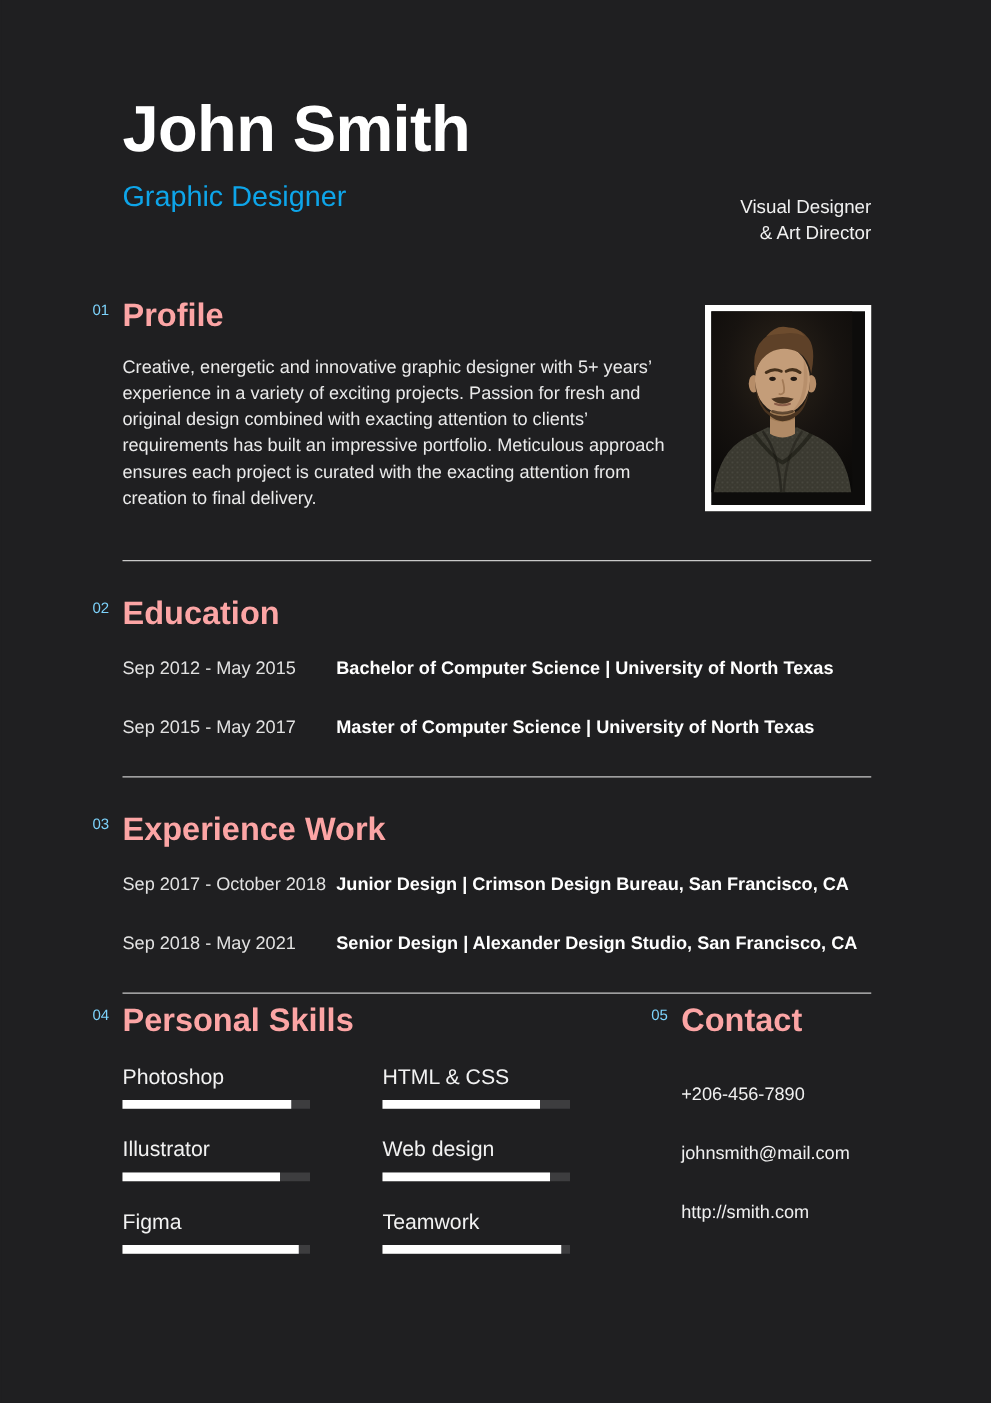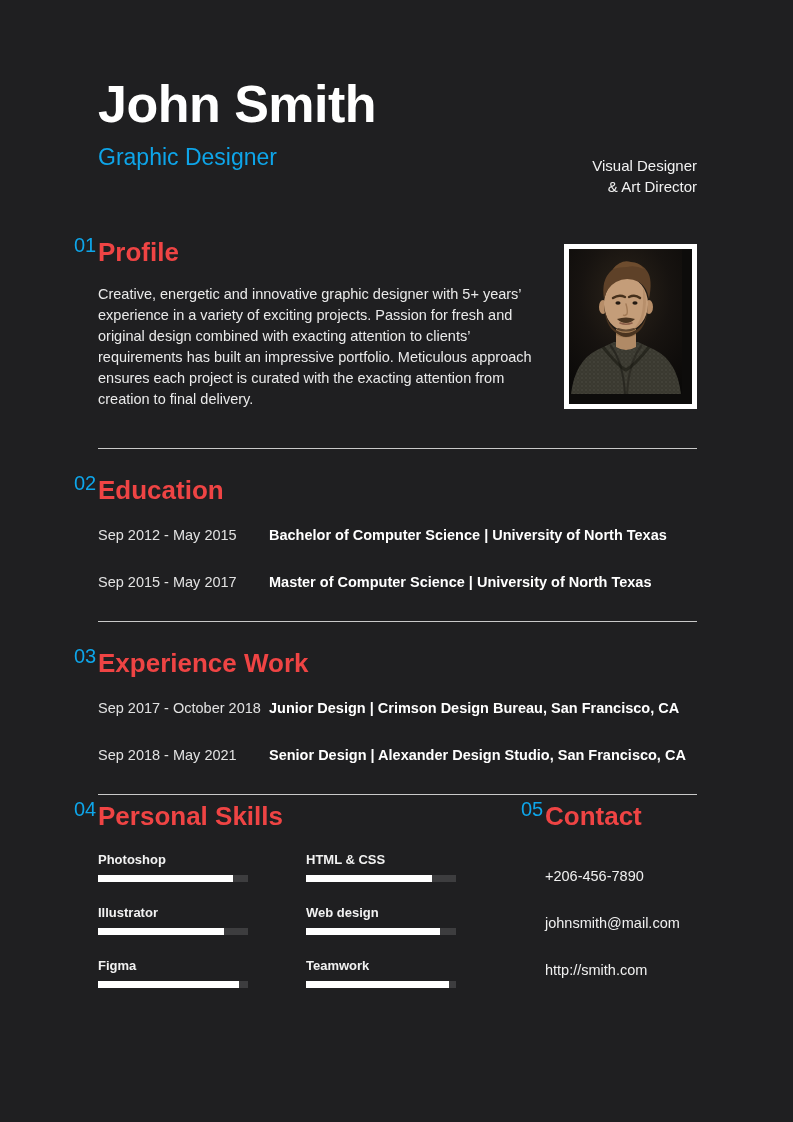--- a/index.html
+++ b/index.html
@@ -38,26 +38,26 @@
     color: #f1f1f1;
   }
 
   
   .section { padding: 0 95px 0 73px; }
   .sec-head { white-space: nowrap; }
   .sec-num {
     display: inline-block;
     width: 19px;
     margin-right: 5px;
-    font-size: 20px;
-    color: #0ea5e9;
+    font-size: 12px;
+    color: #7dd3fc;
     position: relative;
     top: -9px;
   }
-  .sec-title { font-size: 26px; font-weight: bold; color: #ef4444; }
+  .sec-title { font-size: 26px; font-weight: bold; color: #fca5a5; }
   .divider {
     border: none;
     border-top: 1px solid #c9c9c9;
     margin: 0 0 0 24px;
     height: 0;
   }
 
   
   .profile-section { margin-top: 40px; }
   .profile-row { display: flex; }
@@ -98,21 +98,21 @@
 
   .skills-grid {
     margin: 20px 0 0 24px;
     display: grid;
     grid-template-columns: 150px 150px;
     grid-template-rows: repeat(3, auto);
     grid-auto-flow: column;
     column-gap: 58px;
   }
   .skill { margin-bottom: 23px; }
-  .skill-label { font-size: 13px; color: #f2f2f2; margin-bottom: 8px; font-weight: bold; }
+  .skill-label { font-size: 17px; color: #f2f2f2; margin-bottom: 8px; }
   .skill-bar { width: 150px; height: 7px; background: #3d3d3f; }
   .skill-fill { height: 100%; background: #ffffff; }
 
   .contact-items { margin: 36px 0 0 24px; }
   .contact-item { font-size: 14.5px; color: #f0f0f0; margin-bottom: 31px; }
 </style>
 </head>
 <body>
 
 <div class="page">

